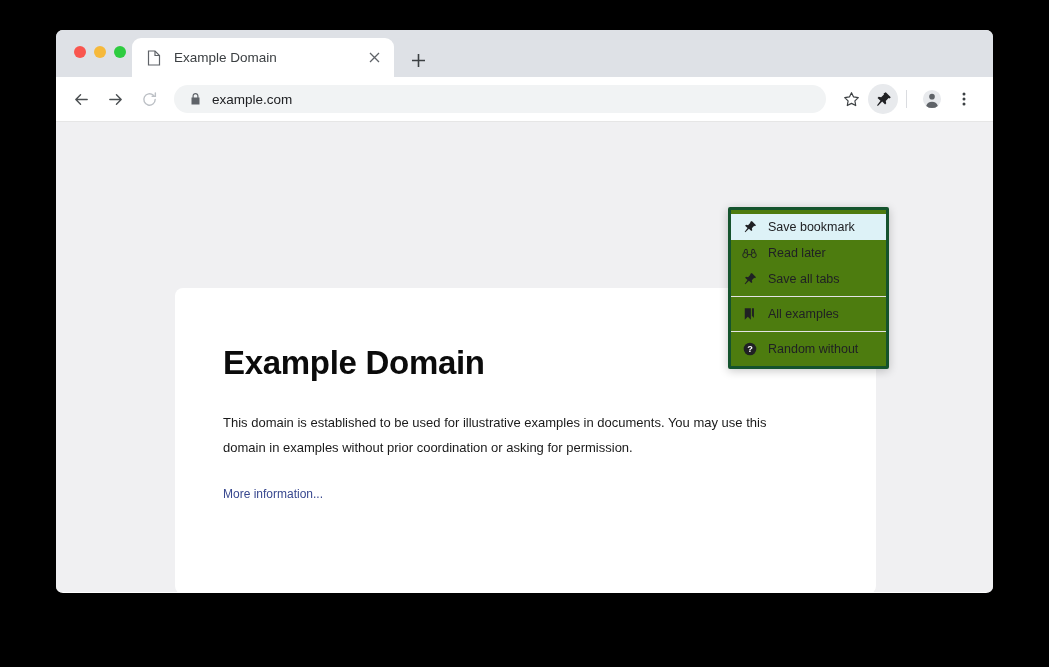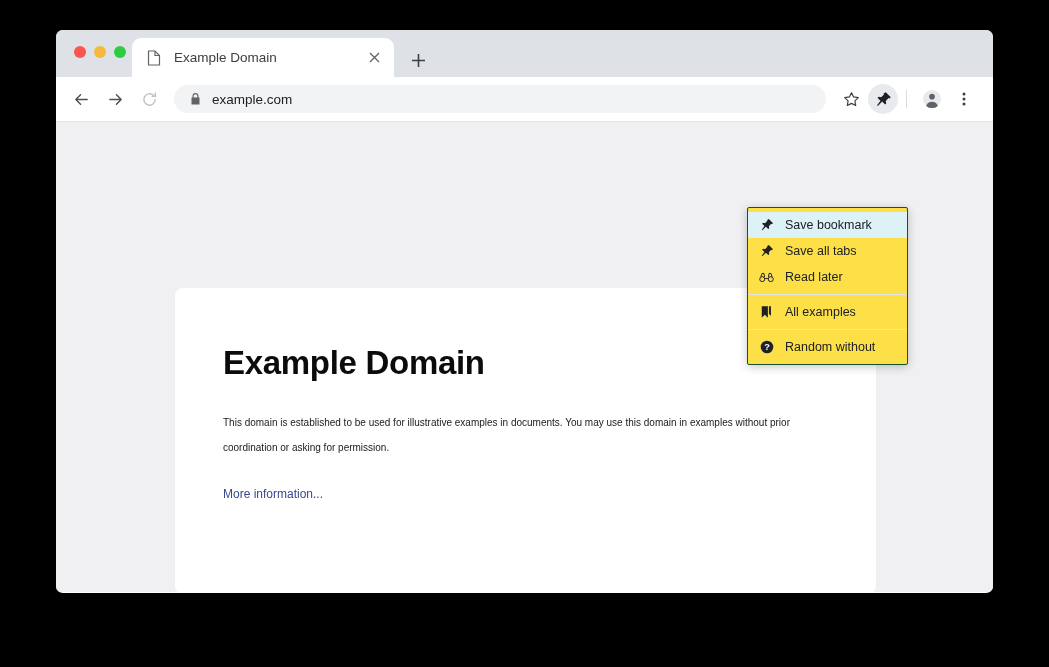--- a/index.html
+++ b/index.html
@@ -164,40 +164,40 @@
     padding: 56px 48px;
   }
   #page-heading {
     font-size: 33px;
     font-weight: bold;
     color: #0b0b0b;
     letter-spacing: -0.3px;
     margin-bottom: 28px;
   }
   #page-paragraph {
-    font-size: 10px;
+    font-size: 13px;
     line-height: 25px;
     color: #1a1a1a;
     max-width: 582px;
     margin-bottom: 24px;
   }
   #more-info-link {
     font-size: 12px;
     color: #38488f;
     text-decoration: none;
   }
 
   
   #bookmark-menu {
     position: absolute;
-    left: 691px;
+    left: 672px;
     top: 85px;
     width: 161px;
-    background: #fde047;
-    border: 1px solid #14532d;
+    background: #4d7c0f;
+    border: 3px solid #14532d;
     border-radius: 2px;
     box-shadow: 0 2px 10px rgba(0,0,0,0.22);
     padding: 4px 0;
     z-index: 50;
   }
   .menu-item {
     height: 26px;
     display: flex;
     align-items: center;
     padding: 0 10px 0 11px;
@@ -329,38 +329,38 @@
         <span class="menu-icon">
           <svg width="14" height="14" viewBox="0 0 18 18" fill="#202124">
             <path d="M11.4 1.3l5.3 5.3-1.3 1.3-1-.4-3 3 .5 2.6-1.2 1.2-3.1-3.1L3 15.8l-.8-.8 3.6-4.6-3.1-3.1L3.9 6.1l2.6.5 3-3-.4-1z"></path>
           </svg>
         </span>
         <span>Save bookmark</span>
       </div>
 
       <div class="menu-item">
         <span class="menu-icon">
-          <svg width="14" height="14" viewBox="0 0 18 18" fill="#202124">
-            <path d="M11.4 1.3l5.3 5.3-1.3 1.3-1-.4-3 3 .5 2.6-1.2 1.2-3.1-3.1L3 15.8l-.8-.8 3.6-4.6-3.1-3.1L3.9 6.1l2.6.5 3-3-.4-1z"></path>
-          </svg>
-        </span>
-        <span>Save all tabs</span>
-      </div>
-
-      <div class="menu-item">
-        <span class="menu-icon">
           <svg width="15" height="11" viewBox="0 0 20 14" fill="none" stroke="#202124" stroke-width="1.3">
             <circle cx="4.3" cy="9.2" r="3.3"></circle>
             <circle cx="15.7" cy="9.2" r="3.3"></circle>
             <path d="M2.6 6.2L4 1.6h2.6l.8 5M17.4 6.2L16 1.6h-2.6l-.8 5M8.1 8.4h3.8"></path>
           </svg>
         </span>
         <span>Read later</span>
       </div>
 
+      <div class="menu-item">
+        <span class="menu-icon">
+          <svg width="14" height="14" viewBox="0 0 18 18" fill="#202124">
+            <path d="M11.4 1.3l5.3 5.3-1.3 1.3-1-.4-3 3 .5 2.6-1.2 1.2-3.1-3.1L3 15.8l-.8-.8 3.6-4.6-3.1-3.1L3.9 6.1l2.6.5 3-3-.4-1z"></path>
+          </svg>
+        </span>
+        <span>Save all tabs</span>
+      </div>
+
       <div class="menu-separator"></div>
 
       <div class="menu-item">
         <span class="menu-icon">
           <svg width="14" height="14" viewBox="0 0 16 16" fill="#202124">
             <path d="M2 1.5h7v13L5.5 11 2 14.5z"></path>
             <path d="M10.2 1.5h2.3v11l-2.3-2.4z"></path>
           </svg>
         </span>
         <span>All examples</span>

